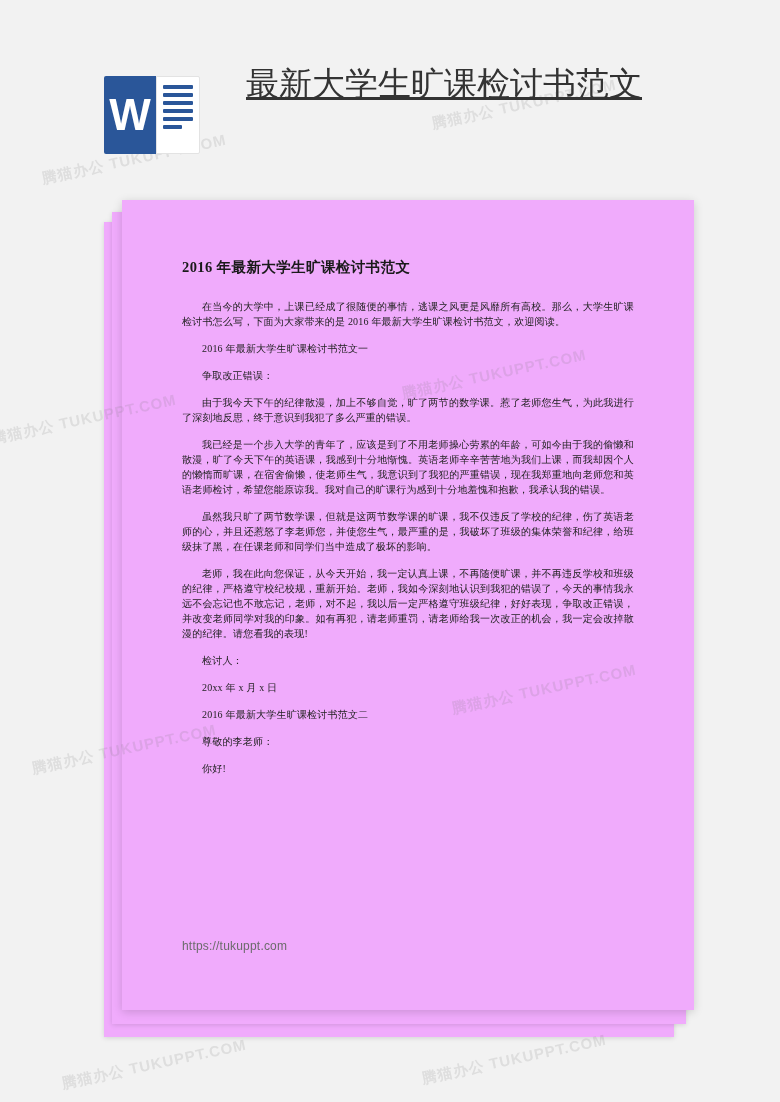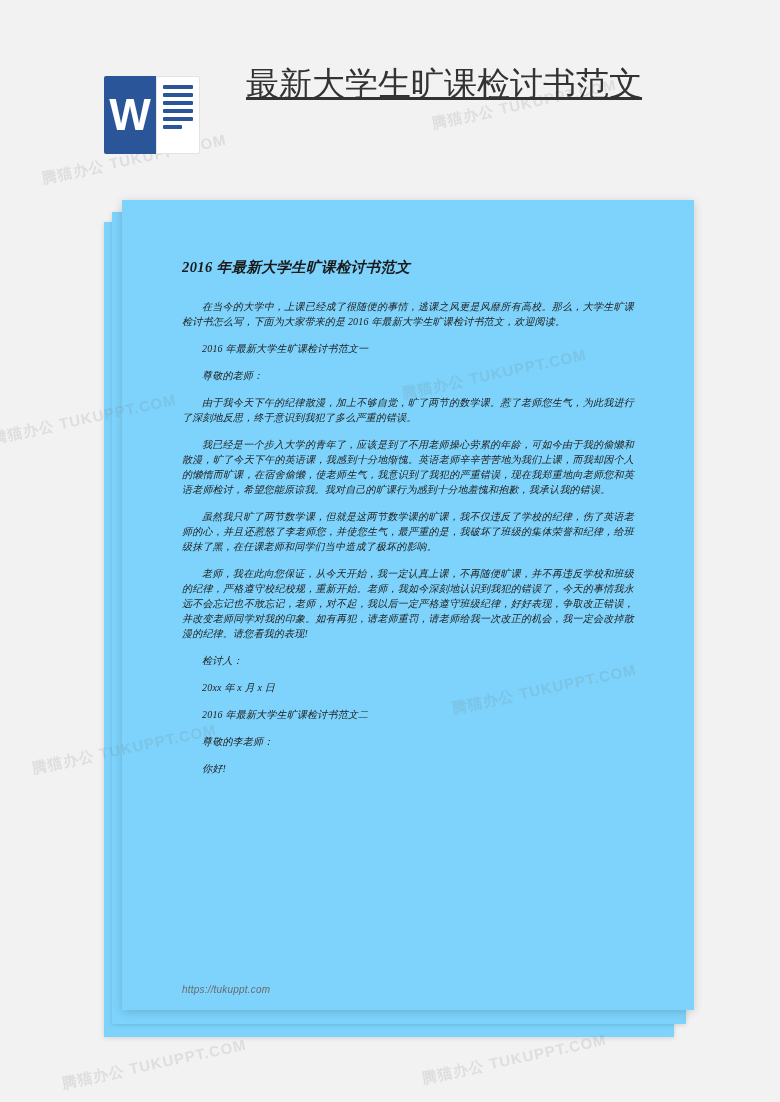--- a/index.html
+++ b/index.html
@@ -90,22 +90,21 @@
     font-size: 33px;
     line-height: 44px;
     color: #333333;
     font-weight: normal;
     text-decoration: underline;
   }
 
   
   .sheet {
     position: absolute;
-    background: #7dd3fc;
-    font-style: italic;
+    background: #f0abfc;
   }
   .sheet-back2 {
     left: 104px;
     top: 222px;
     width: 570px;
     height: 815px;
     box-shadow: 0 1px 5px rgba(0,0,0,0.13);
   }
   .sheet-back1 {
     left: 112px;
@@ -145,23 +144,23 @@
     color: #222222;
     margin: 0 0 12px 0;
     text-align: justify;
     letter-spacing: 0.2px;
   }
   .para.indent { text-indent: 2em; }
 
   .doc-url {
     position: absolute;
     left: 60px;
-    top: 784px;
-    font-family: "Liberation Sans", sans-serif;
-    font-size: 10px;
+    top: 739px;
+    font-family: "Liberation Sans", sans-serif;
+    font-size: 12px;
     color: #6b6b6b;
     letter-spacing: 0.2px;
   }
 </style>
 </head>
 <body>
 
 <div class="sheet sheet-back2"></div>
 <div class="sheet sheet-back1"></div>
 
@@ -178,21 +177,21 @@
     </div>
   </div>
   <div class="doc-title">最新大学生旷课检讨书范文</div>
 </div>
 
 <div class="sheet sheet-front">
   <div class="page-inner">
     <div class="doc-h1">2016 年最新大学生旷课检讨书范文</div>
     <p class="para indent">在当今的大学中，上课已经成了很随便的事情，逃课之风更是风靡所有高校。那么，大学生旷课检讨书怎么写，下面为大家带来的是 2016 年最新大学生旷课检讨书范文，欢迎阅读。</p>
     <p class="para indent">2016 年最新大学生旷课检讨书范文一</p>
-    <p class="para indent">尊敬的老师：</p>
+    <p class="para indent">争取改正错误：</p>
     <p class="para indent">由于我今天下午的纪律散漫，加上不够自觉，旷了两节的数学课。惹了老师您生气，为此我进行了深刻地反思，终于意识到我犯了多么严重的错误。</p>
     <p class="para indent">我已经是一个步入大学的青年了，应该是到了不用老师操心劳累的年龄，可如今由于我的偷懒和散漫，旷了今天下午的英语课，我感到十分地惭愧。英语老师辛辛苦苦地为我们上课，而我却因个人的懒惰而旷课，在宿舍偷懒，使老师生气，我意识到了我犯的严重错误，现在我郑重地向老师您和英语老师检讨，希望您能原谅我。我对自己的旷课行为感到十分地羞愧和抱歉，我承认我的错误。</p>
     <p class="para indent">虽然我只旷了两节数学课，但就是这两节数学课的旷课，我不仅违反了学校的纪律，伤了英语老师的心，并且还惹怒了李老师您，并使您生气，最严重的是，我破坏了班级的集体荣誉和纪律，给班级抹了黑，在任课老师和同学们当中造成了极坏的影响。</p>
     <p class="para indent">老师，我在此向您保证，从今天开始，我一定认真上课，不再随便旷课，并不再违反学校和班级的纪律，严格遵守校纪校规，重新开始。老师，我如今深刻地认识到我犯的错误了，今天的事情我永远不会忘记也不敢忘记，老师，对不起，我以后一定严格遵守班级纪律，好好表现，争取改正错误，并改变老师同学对我的印象。如有再犯，请老师重罚，请老师给我一次改正的机会，我一定会改掉散漫的纪律。请您看我的表现!</p>
     <p class="para indent">检讨人：</p>
     <p class="para indent">20xx 年 x 月 x 日</p>
     <p class="para indent">2016 年最新大学生旷课检讨书范文二</p>
     <p class="para indent">尊敬的李老师：</p>
     <p class="para indent">你好!</p>
   </div>

